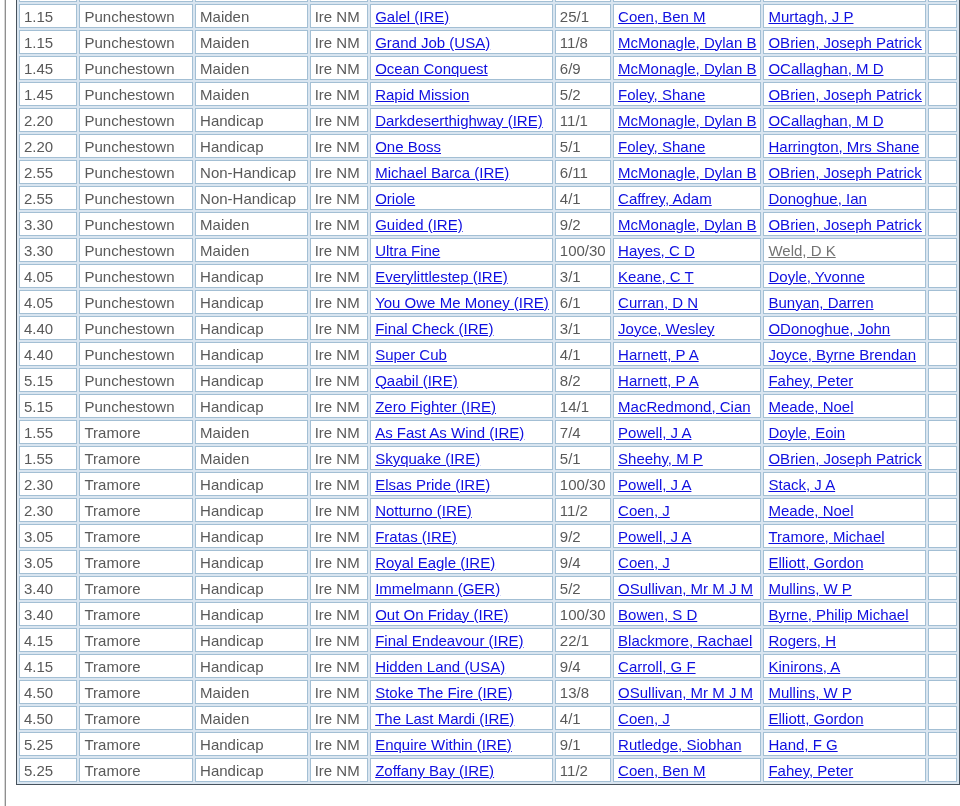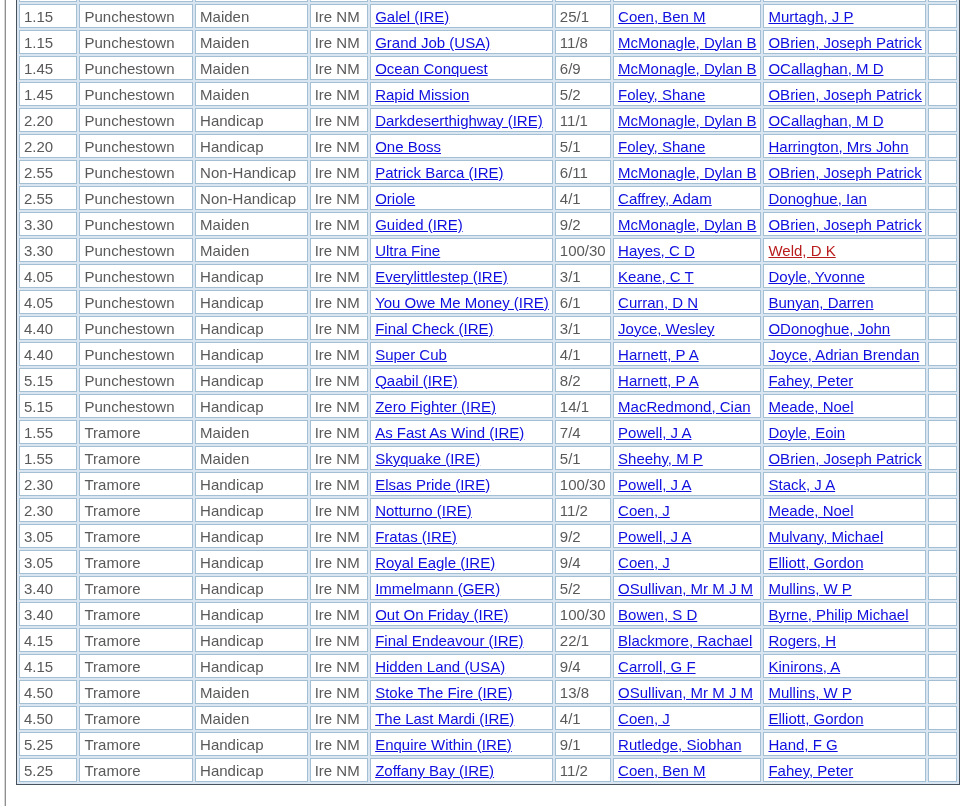--- a/index.html
+++ b/index.html
@@ -30,21 +30,21 @@
     white-space:nowrap;
     overflow:hidden;
     vertical-align:middle;
   }
   td a{
     color:#0f0fe0;
     text-decoration:underline;
     cursor:pointer;
   }
   td a.visited{
-    color:#b91c1c;
+    color:#737373;
   }
 </style>
 </head>
 <body>
 
 <div class="frame-divider"></div>
 
 <table class="race-table">
   <colgroup>
       <col style="width: 70px;">
@@ -125,29 +125,29 @@
         <td></td>
       </tr>
       <tr>
         <td>2.20</td>
         <td>Punchestown</td>
         <td>Handicap</td>
         <td>Ire NM</td>
         <td><a href="#">One Boss</a></td>
         <td>5/1</td>
         <td><a href="#">Foley, Shane</a></td>
-        <td><a href="#">Harrington, Mrs John</a></td>
+        <td><a href="#">Harrington, Mrs Shane</a></td>
         <td></td>
       </tr>
       <tr>
         <td>2.55</td>
         <td>Punchestown</td>
         <td>Non-Handicap</td>
         <td>Ire NM</td>
-        <td><a href="#">Patrick Barca (IRE)</a></td>
+        <td><a href="#">Michael Barca (IRE)</a></td>
         <td>6/11</td>
         <td><a href="#">McMonagle, Dylan B</a></td>
         <td><a href="#">OBrien, Joseph Patrick</a></td>
         <td></td>
       </tr>
       <tr>
         <td>2.55</td>
         <td>Punchestown</td>
         <td>Non-Handicap</td>
         <td>Ire NM</td>
@@ -213,21 +213,21 @@
         <td></td>
       </tr>
       <tr>
         <td>4.40</td>
         <td>Punchestown</td>
         <td>Handicap</td>
         <td>Ire NM</td>
         <td><a href="#">Super Cub</a></td>
         <td>4/1</td>
         <td><a href="#">Harnett, P A</a></td>
-        <td><a href="#">Joyce, Adrian Brendan</a></td>
+        <td><a href="#">Joyce, Byrne Brendan</a></td>
         <td></td>
       </tr>
       <tr>
         <td>5.15</td>
         <td>Punchestown</td>
         <td>Handicap</td>
         <td>Ire NM</td>
         <td><a href="#">Qaabil (IRE)</a></td>
         <td>8/2</td>
         <td><a href="#">Harnett, P A</a></td>
@@ -290,21 +290,21 @@
         <td></td>
       </tr>
       <tr>
         <td>3.05</td>
         <td>Tramore</td>
         <td>Handicap</td>
         <td>Ire NM</td>
         <td><a href="#">Fratas (IRE)</a></td>
         <td>9/2</td>
         <td><a href="#">Powell, J A</a></td>
-        <td><a href="#">Mulvany, Michael</a></td>
+        <td><a href="#">Tramore, Michael</a></td>
         <td></td>
       </tr>
       <tr>
         <td>3.05</td>
         <td>Tramore</td>
         <td>Handicap</td>
         <td>Ire NM</td>
         <td><a href="#">Royal Eagle (IRE)</a></td>
         <td>9/4</td>
         <td><a href="#">Coen, J</a></td>

